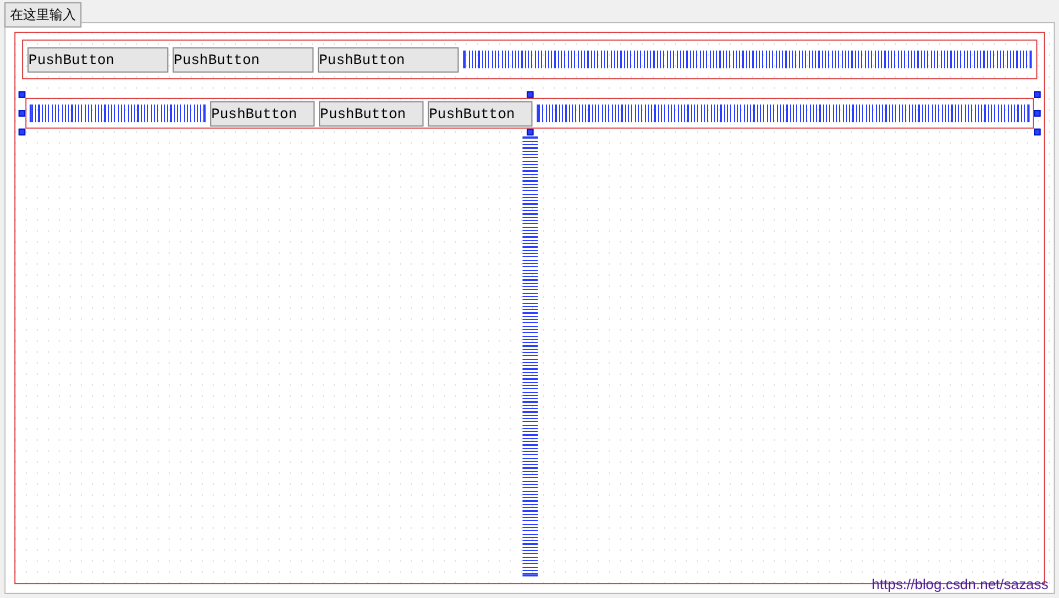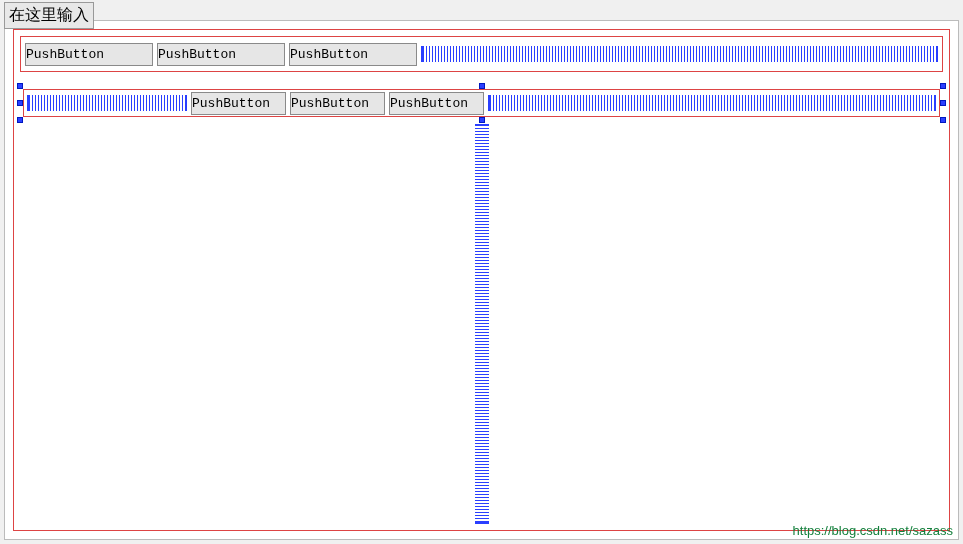--- a/index.html
+++ b/index.html
@@ -12,21 +12,21 @@
       overflow: hidden;
       position: relative;
     }
     .title-label {
       position: absolute;
       top: 2px;
       left: 4px;
       background: #e8e8e8;
       border: 1px solid #999;
       padding: 2px 4px;
-      font-size: 16px;
+      font-size: 12px;
       z-index: 10;
     }
     .canvas {
       position: absolute;
       top: 20px;
       left: 4px;
       right: 4px;
       bottom: 4px;
       background: #fff;
       border: 1px solid #bbb;
@@ -136,21 +136,21 @@
         #2a3fff 0, #2a3fff 1px,
         transparent 1px, transparent 3px
       );
       border-top: 2px solid #2a3fff;
       border-bottom: 2px solid #2a3fff;
     }
     .watermark {
       position: absolute;
       bottom: 6px;
       right: 10px;
-      color: #15803d;
+      color: #4c1d95;
       font-size: 13px;
       font-family: Arial, sans-serif;
       pointer-events: none;
     }
   </style>
 </head>
 <body>
 
 <div class="title-label">在这里输入</div>
 

